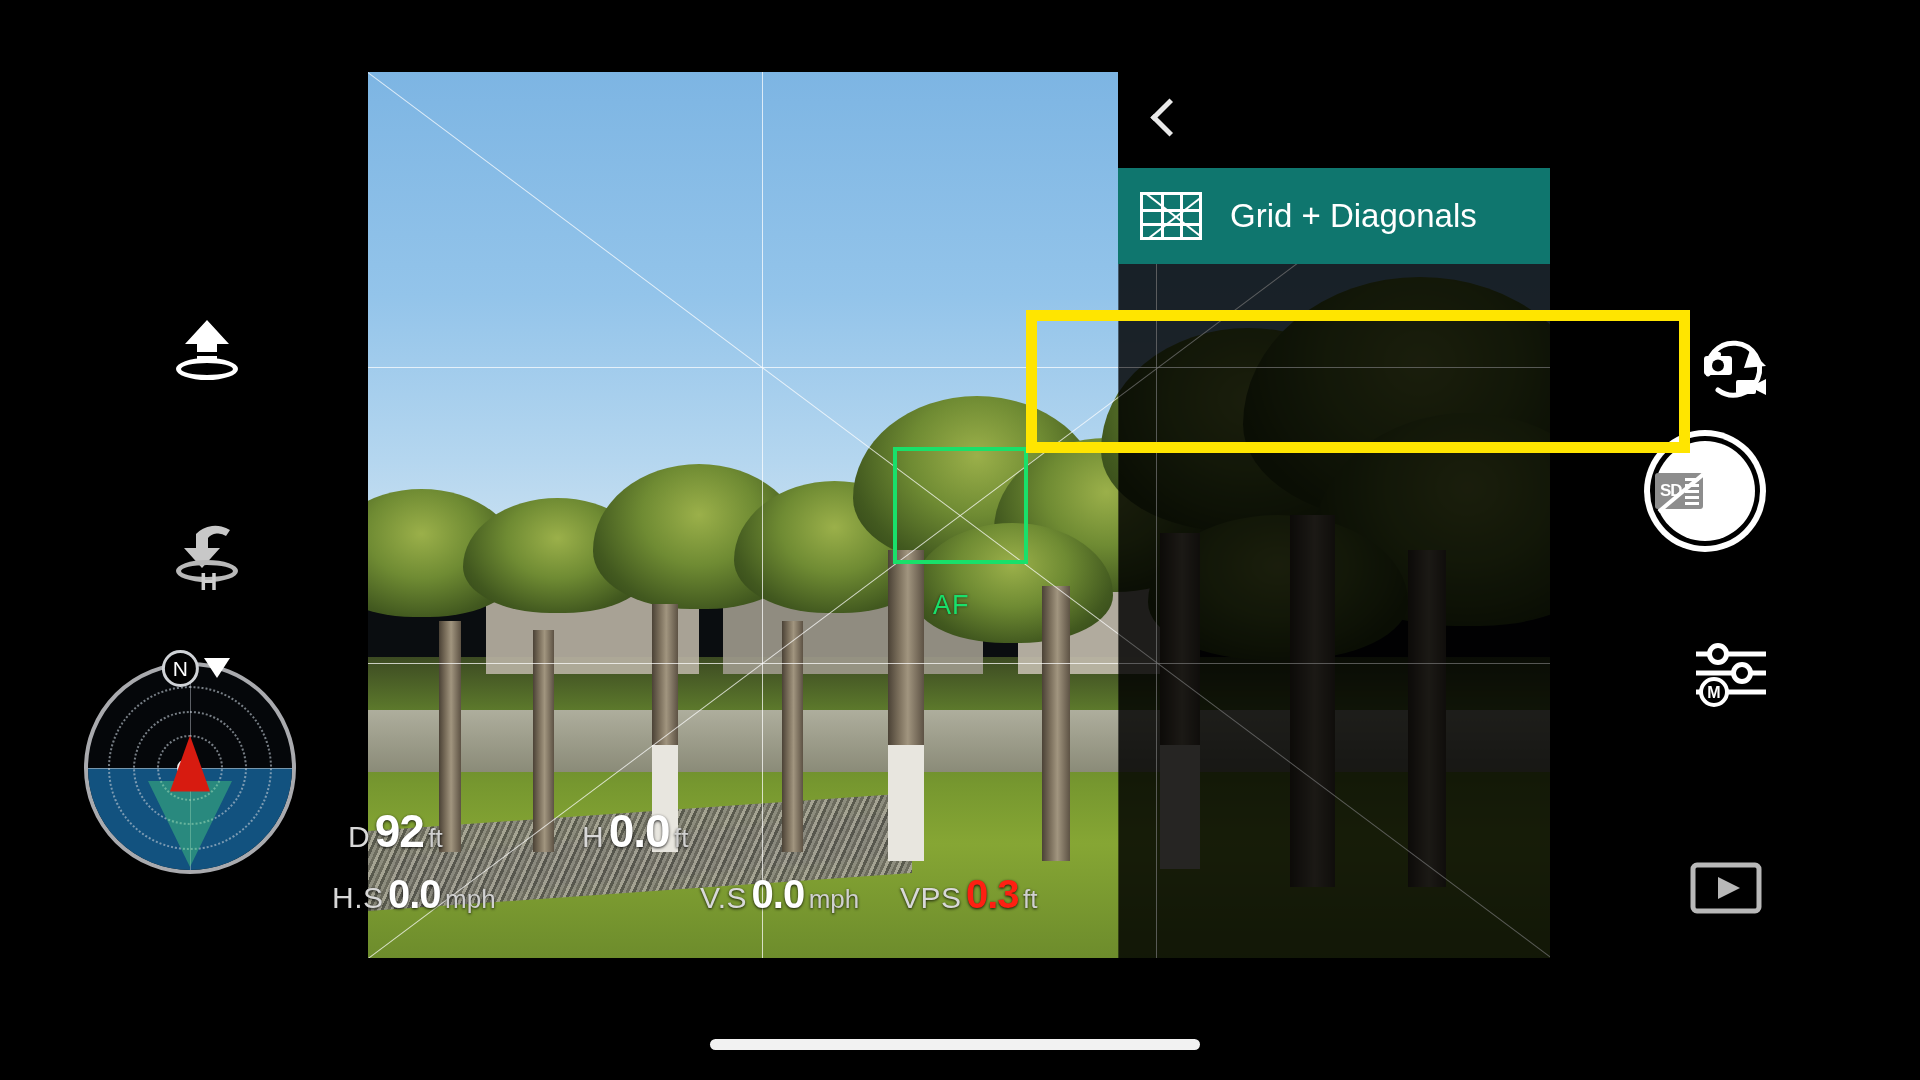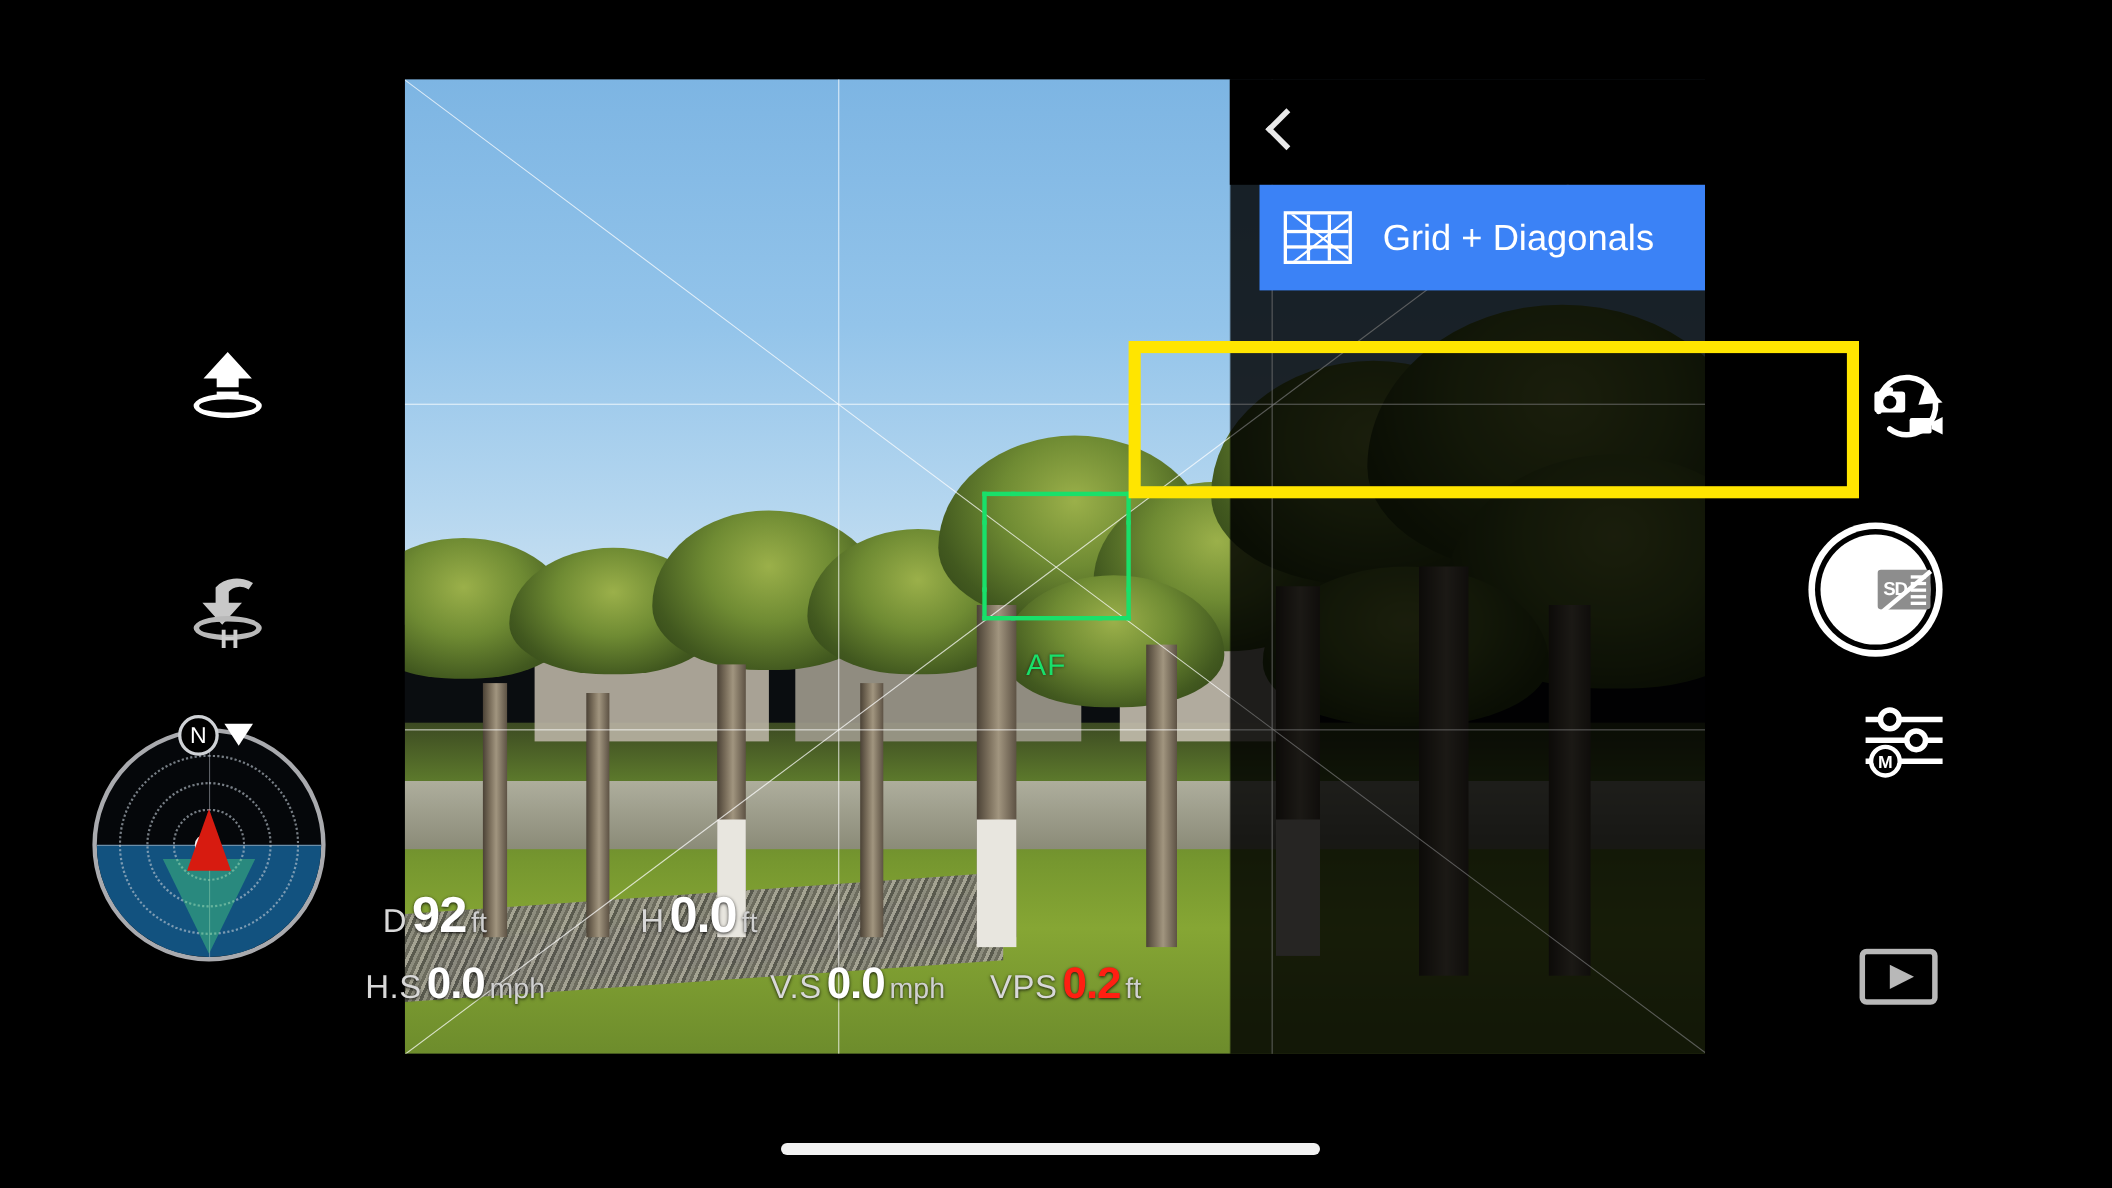--- a/index.html
+++ b/index.html
@@ -148,24 +148,24 @@
     color:#fff; font-size:21px; line-height:31px; text-align:center; font-weight:400;
   }
   .ntri{
     position:absolute; left:50%; top:-4px; transform:translateX(14px);
     width:0; height:0; border-left:13px solid transparent;
     border-right:13px solid transparent; border-top:20px solid #fff;
   }
 
   
   .shutter{
-    position:absolute; left:1655px; top:486px; width:100px; height:100px;
+    position:absolute; left:1655px; top:441px; width:100px; height:100px;
     border-radius:50%; background:#fff;
     box-shadow:0 0 0 5px #000, 0 0 0 11px #fff;
-    display:flex; align-items:center; justify-content:flex-end;
+    display:flex; align-items:center; justify-content:flex-start;
   }
   .sdbadge{
     width:48px; height:36px; background:#8d8d8d; border-radius:3px;
     position:relative; display:flex; align-items:center;
   }
   .sdbadge .sdtxt{ color:#fff; font-size:17px; font-weight:700; margin-left:5px; letter-spacing:-1px; }
   .sdbadge .lines{ position:absolute; right:4px; top:5px; width:14px; height:26px; }
   .sdbadge .lines i{ display:block; height:3px; background:#fff; margin-bottom:3px; }
   .sdslash{
     position:absolute; left:-3px; top:50%; width:58px; height:4px; background:#fff;
@@ -191,21 +191,21 @@
   }
   .panel-title{
     position:absolute; left:0; right:0; top:20px; text-align:center;
     color:#fff; font-size:35px; font-weight:400;
   }
   .menu{ position:absolute; left:0; top:96px; width:100%; }
   .mrow{
     position:relative; height:96px; display:flex; align-items:center;
     padding-left:22px; cursor:pointer;
   }
-  .mrow.sel{ background:#3b82f6;margin-left:27px; }
+  .mrow.sel{ background:#0f766e; }
   .mrow .sep{
     position:absolute; left:0; right:0; bottom:0; height:1px;
     background:rgba(255,255,255,.25);
   }
   .mlabel{ color:#fff; font-size:33px; font-weight:400; margin-left:28px; }
 
   .ic-none{
     width:62px; height:42px; border:3px solid #fff; border-radius:7px;
     display:flex; align-items:center; justify-content:center;
     color:#fff; font-size:21px; font-weight:700; letter-spacing:0px; flex:0 0 auto;
@@ -323,21 +323,21 @@
       <span class="tval" style="font-size:40px;">0.0</span>
       <span class="tunit">mph</span>
     </div>
     <div class="trow" style="left:700px; bottom:163px;">
       <span class="tlabel">V.S</span>
       <span class="tval" style="font-size:40px;">0.0</span>
       <span class="tunit">mph</span>
     </div>
     <div class="trow" style="left:900px; bottom:163px;">
       <span class="tlabel">VPS</span>
-      <span class="tval red" style="font-size:40px;">0.2</span>
+      <span class="tval red" style="font-size:40px;">0.3</span>
       <span class="tunit">ft</span>
     </div>
   </div>
 
   <div class="homebar"></div>
 
   <div class="icon-btn" style="left:172px; top:318px; width:70px; height:80px;">
     <svg width="70" height="58" viewBox="0 0 70 58">
       <polygon points="35,2 57,26 45,26 45,34 25,34 25,26 13,26" fill="#fff"></polygon>
       <rect x="25" y="38" width="20" height="5" fill="#fff"></rect>

